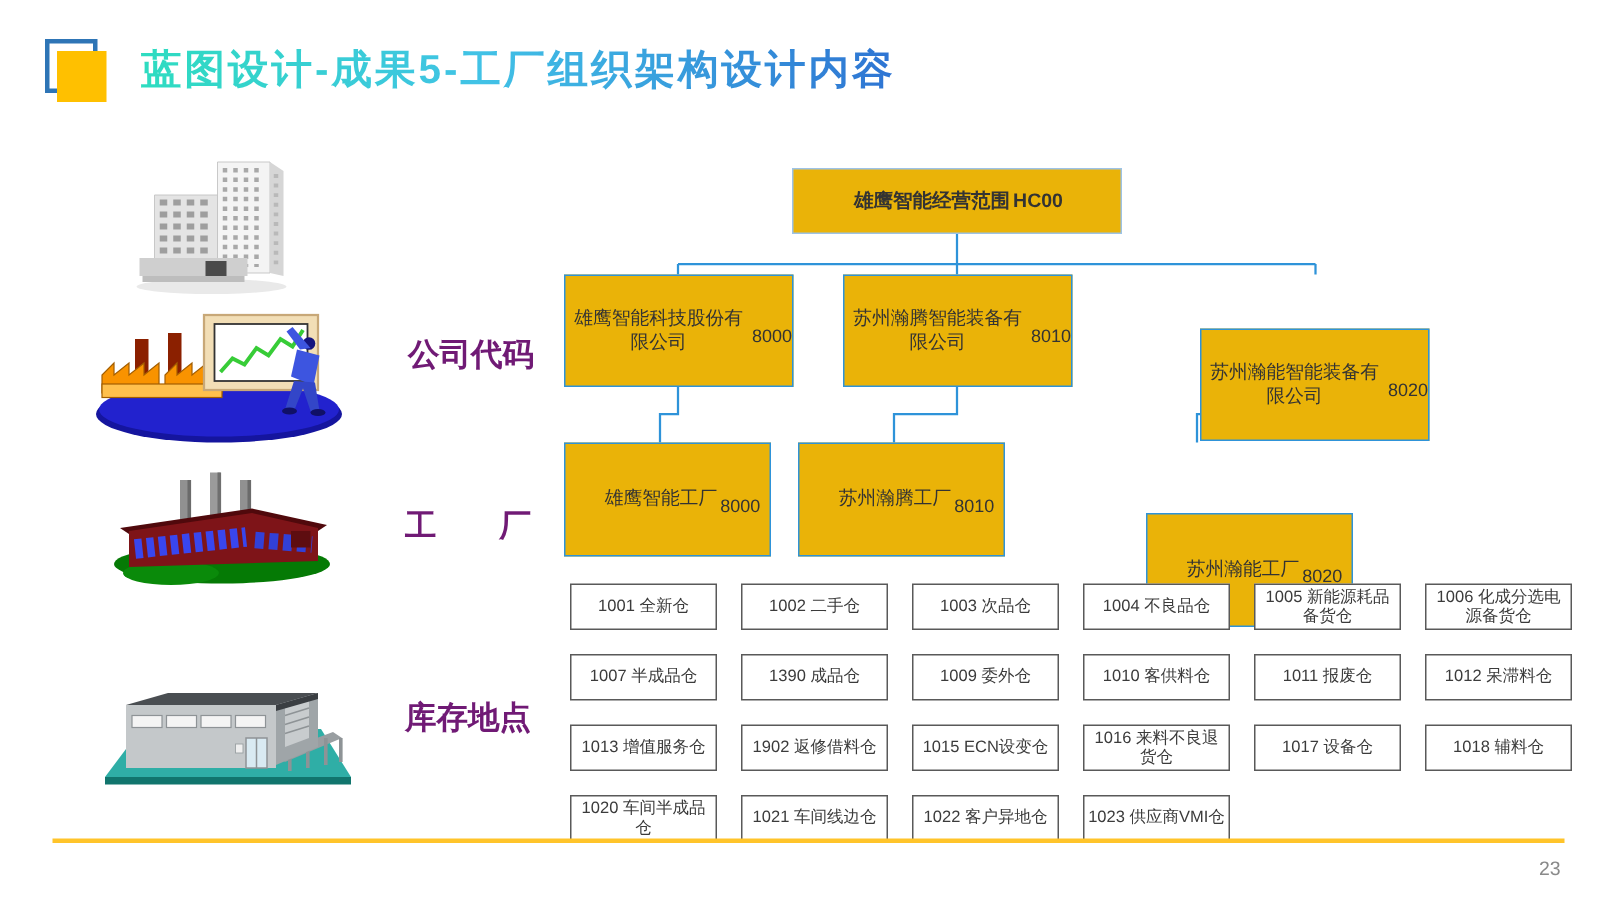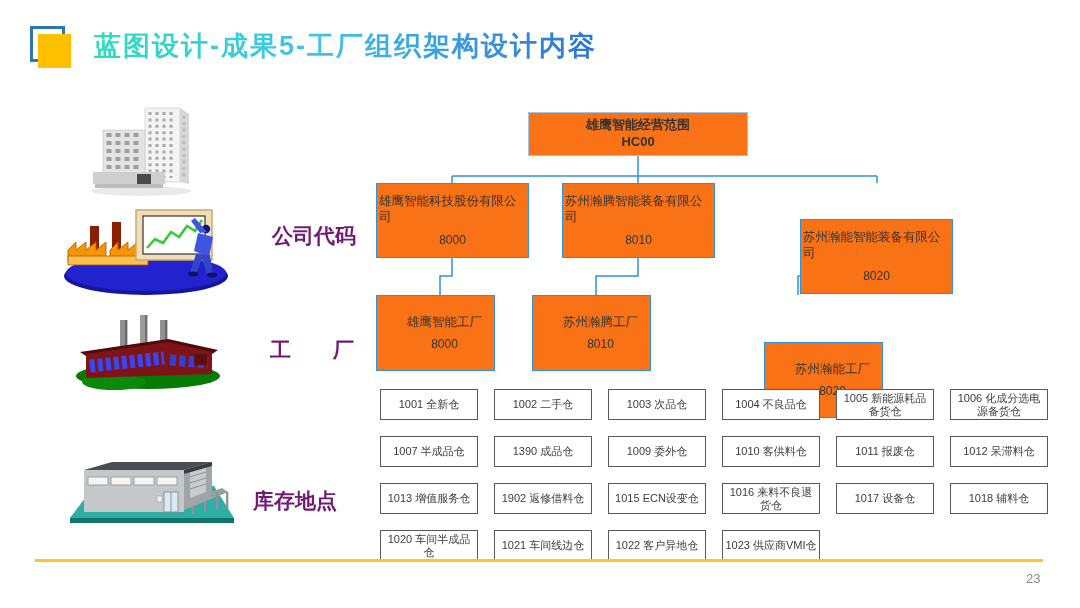--- a/index.html
+++ b/index.html
@@ -22,43 +22,43 @@
     background:linear-gradient(90deg,#2EDCC0 0%,#41C2E6 45%,#2E74D3 100%);
     -webkit-background-clip:text; background-clip:text; color:transparent;
   }
   
   .row-label {
     position:absolute; width:120px; text-align:center; font-size:21px;
     font-weight:bold; color:#701a75; white-space:pre;
   }
   .row-label.l1 { left:254px; top:222px; }
   .row-label.l2 { left:252px; top:336px; }
-  .row-label.l3 { left:235px; top:464px;margin-top:23px; }
+  .row-label.l3 { left:252px; top:464px; }
   
   .illus { position:absolute; }
   .illus.i1 { left:85px;  top:102px; }
   .illus.i2 { left:60px;  top:204px; }
   .illus.i3 { left:72px;  top:308px; }
   .illus.i4 { left:64px;  top:440px; }
   
   .obox {
-    position:absolute; background:#f97316; box-sizing:border-box;
-    display:flex; flex-direction:column; align-items:center; justify-content:center;
-    text-align:left; color:#333333;
+    position:absolute; background:#eab308; box-sizing:border-box;
+    display:flex; flex-direction:row; align-items:center; justify-content:center;
+    text-align:center; color:#333333;
   }
   .obox .bname { font-size:12.5px; line-height:1.25; padding:0 2px; }
   .obox .bcode { font-size:12px; margin-top:7px; }
   .box-root {
     left:528px; top:112px; width:220px; height:44px;
     border:1px solid #9DC3E6; font-weight:bold;
   }
   .box-root .bname, .box-root .bcode { font-size:13px; margin:0; line-height:1.3; }
   .box-company { top:183px; width:153px; height:75px; border:1.5px solid #2E93D9; }
   .box-company.c1 { left:376px; } .box-company.c2 { left:562px; } .box-company.c3 { left:800px;margin-top:36px; }
-  .box-factory { top:295px; width:119px; height:76px; border:1.5px solid #2E93D9;padding-left:18px; }
+  .box-factory { top:295px; width:138px; height:76px; border:1.5px solid #2E93D9;padding-left:18px; }
   .box-factory.f1 { left:376px; } .box-factory.f2 { left:532px; } .box-factory.f3 { left:764px;margin-top:47px; }
   
   .connectors { position:absolute; left:0; top:0; width:1080px; height:608px; pointer-events:none; }
   .connectors path { stroke:#2E93D9; stroke-width:1.5; fill:none; }
   
   .storage-grid {
     position:absolute; left:380px; top:389px;
     display:grid; grid-template-columns:repeat(6,98px); grid-auto-rows:31px;
     column-gap:19px; row-gap:12.5px;gap:16px;
   }

